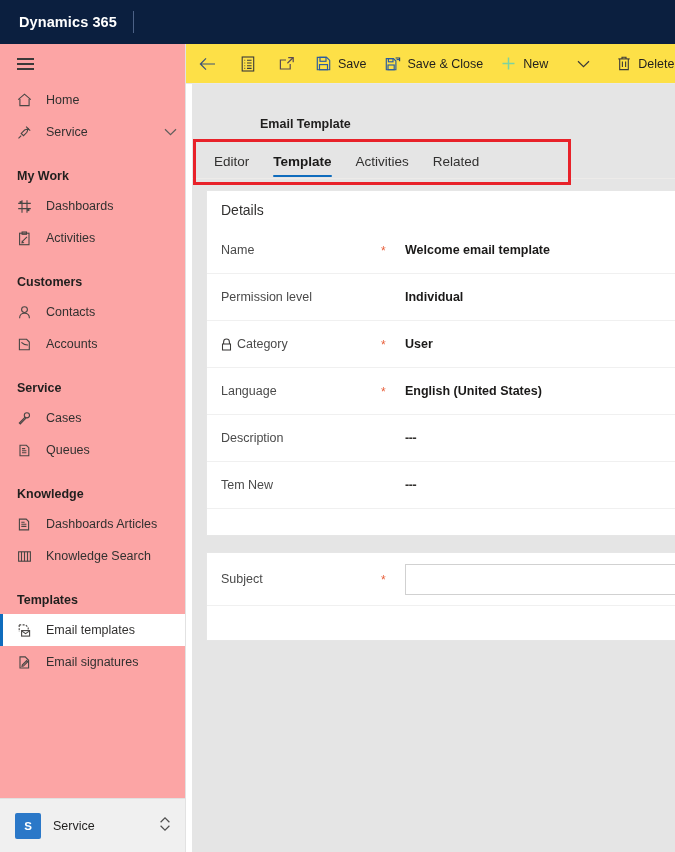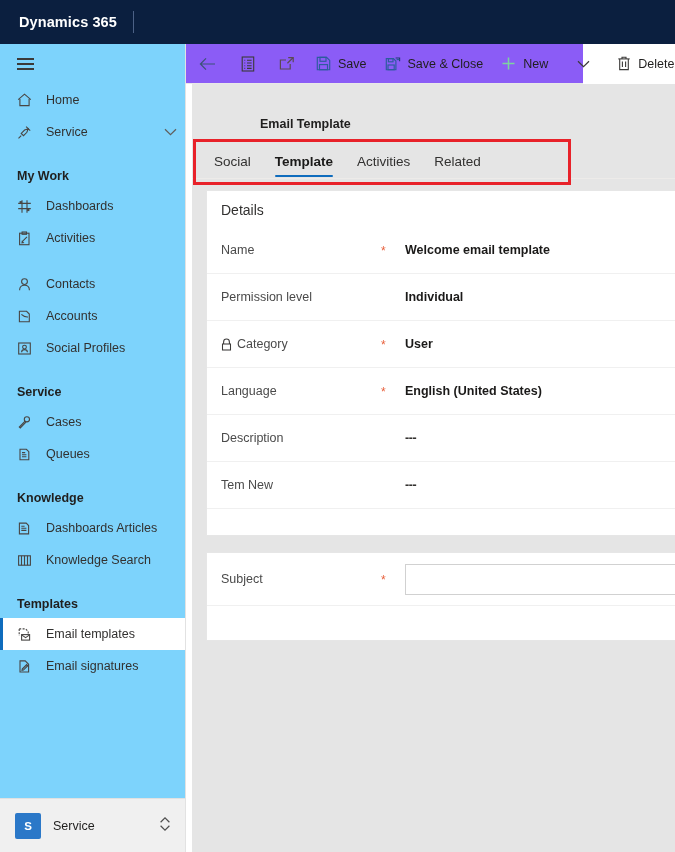--- a/index.html
+++ b/index.html
@@ -33,21 +33,21 @@
   .brand-divider {
     width: 1px; height: 22px;
     background: #4c6186;
     margin-left: 16px;
   }
 
   
   .sidenav {
     position: absolute; top: 44px; left: 0;
     width: 186px; height: 808px;
-    background: #7dd3fc;
+    background: #fca5a5;
     border-right: 1px solid #e2e2e2;
     display: flex; flex-direction: column;
   }
   .nav-scroll { flex: 1; overflow: hidden; }
   .hamburger-row {
     height: 40px; display: flex; align-items: center;
     padding-left: 17px;
   }
   .hamburger { width: 17px; height: 12px; position: relative; }
   .hamburger i {
@@ -110,22 +110,22 @@
   }
   .area-name {
     font-size: 12.5px; color: #201f1e;
     margin-left: 12px;
   }
   .area-updown { margin-left: auto; color: #4d4d4d; }
 
   
   .cmdbar {
     position: absolute; top: 44px; left: 186px;
-    width: 397px; height: 40px;
-    background: #8b5cf6;
+    width: 489px; height: 40px;
+    background: #fde047;
     border-bottom: 1px solid #e8e8e8;
     display: flex; align-items: center;
   }
   .cmd-btn {
     height: 40px;
     display: flex; align-items: center;
     padding: 0 9px; gap: 7px;
     cursor: pointer; white-space: nowrap;
   }
   .cmd-btn .t {
@@ -299,47 +299,38 @@
             <rect x="2.6" y="2.2" width="9.4" height="11.5"></rect>
             <rect x="5.1" y="1.0" width="4.4" height="2.3"></rect>
             <path d="M5.2 10.6 L10.0 5.8 M5.2 10.6 L5.0 11.9 L6.3 11.6 Z"></path>
           </svg>
         </span>
         <span class="lbl">Activities</span>
       </div>
 
       <div class="nav-gap"></div>
 
+      <div class="nav-group">Customers</div>
       <div class="nav-item">
         <span class="ico">
           <svg width="15" height="15" viewBox="0 0 15 15" fill="none" stroke="#484644" stroke-width="1.1">
             <circle cx="7.5" cy="4.6" r="2.9"></circle>
             <path d="M2.6 13.3 C2.6 9.9 4.8 8.3 7.5 8.3 C10.2 8.3 12.4 9.9 12.4 13.3"></path>
           </svg>
         </span>
         <span class="lbl">Contacts</span>
       </div>
       <div class="nav-item">
         <span class="ico">
           <svg width="15" height="15" viewBox="0 0 15 15" fill="none" stroke="#484644" stroke-width="1.1">
             <path d="M2.4 2.3 H9.6 L12.3 5.0 V12.8 H2.4 Z"></path>
             <path d="M4.4 5.4 C6.4 7.4 8.5 8.2 11.0 8.0"></path>
           </svg>
         </span>
         <span class="lbl">Accounts</span>
-      </div>
-      <div class="nav-item">
-        <span class="ico">
-          <svg width="15" height="15" viewBox="0 0 15 15" fill="none" stroke="#484644" stroke-width="1.1">
-            <rect x="1.7" y="2.0" width="11.6" height="11.0"></rect>
-            <circle cx="7.5" cy="6.1" r="1.9"></circle>
-            <path d="M4.6 11.3 C4.6 9.4 5.9 8.6 7.5 8.6 C9.1 8.6 10.4 9.4 10.4 11.3"></path>
-          </svg>
-        </span>
-        <span class="lbl">Social Profiles</span>
       </div>
 
       <div class="nav-gap"></div>
 
       <div class="nav-group">Service</div>
       <div class="nav-item">
         <span class="ico">
           <svg width="15" height="15" viewBox="0 0 15 15" fill="none" stroke="#484644" stroke-width="1.1">
             <circle cx="9.9" cy="4.3" r="2.6"></circle>
             <path d="M8.1 6.1 L2.3 12.0 L3.3 13.0 L9.0 7.2"></path>
@@ -507,21 +498,21 @@
       <span class="t">Delete</span>
     </div>
 
   </div>
 
   <div class="main">
 
     <div class="record-title">Email Template</div>
 
     <div class="tabstrip">
-      <div class="tab">Social</div>
+      <div class="tab">Editor</div>
       <div class="tab active">Template</div>
       <div class="tab">Activities</div>
       <div class="tab">Related</div>
     </div>
 
     <div class="form-scroll">
 
       <div class="card">
         <div class="card-topline"></div>
 

